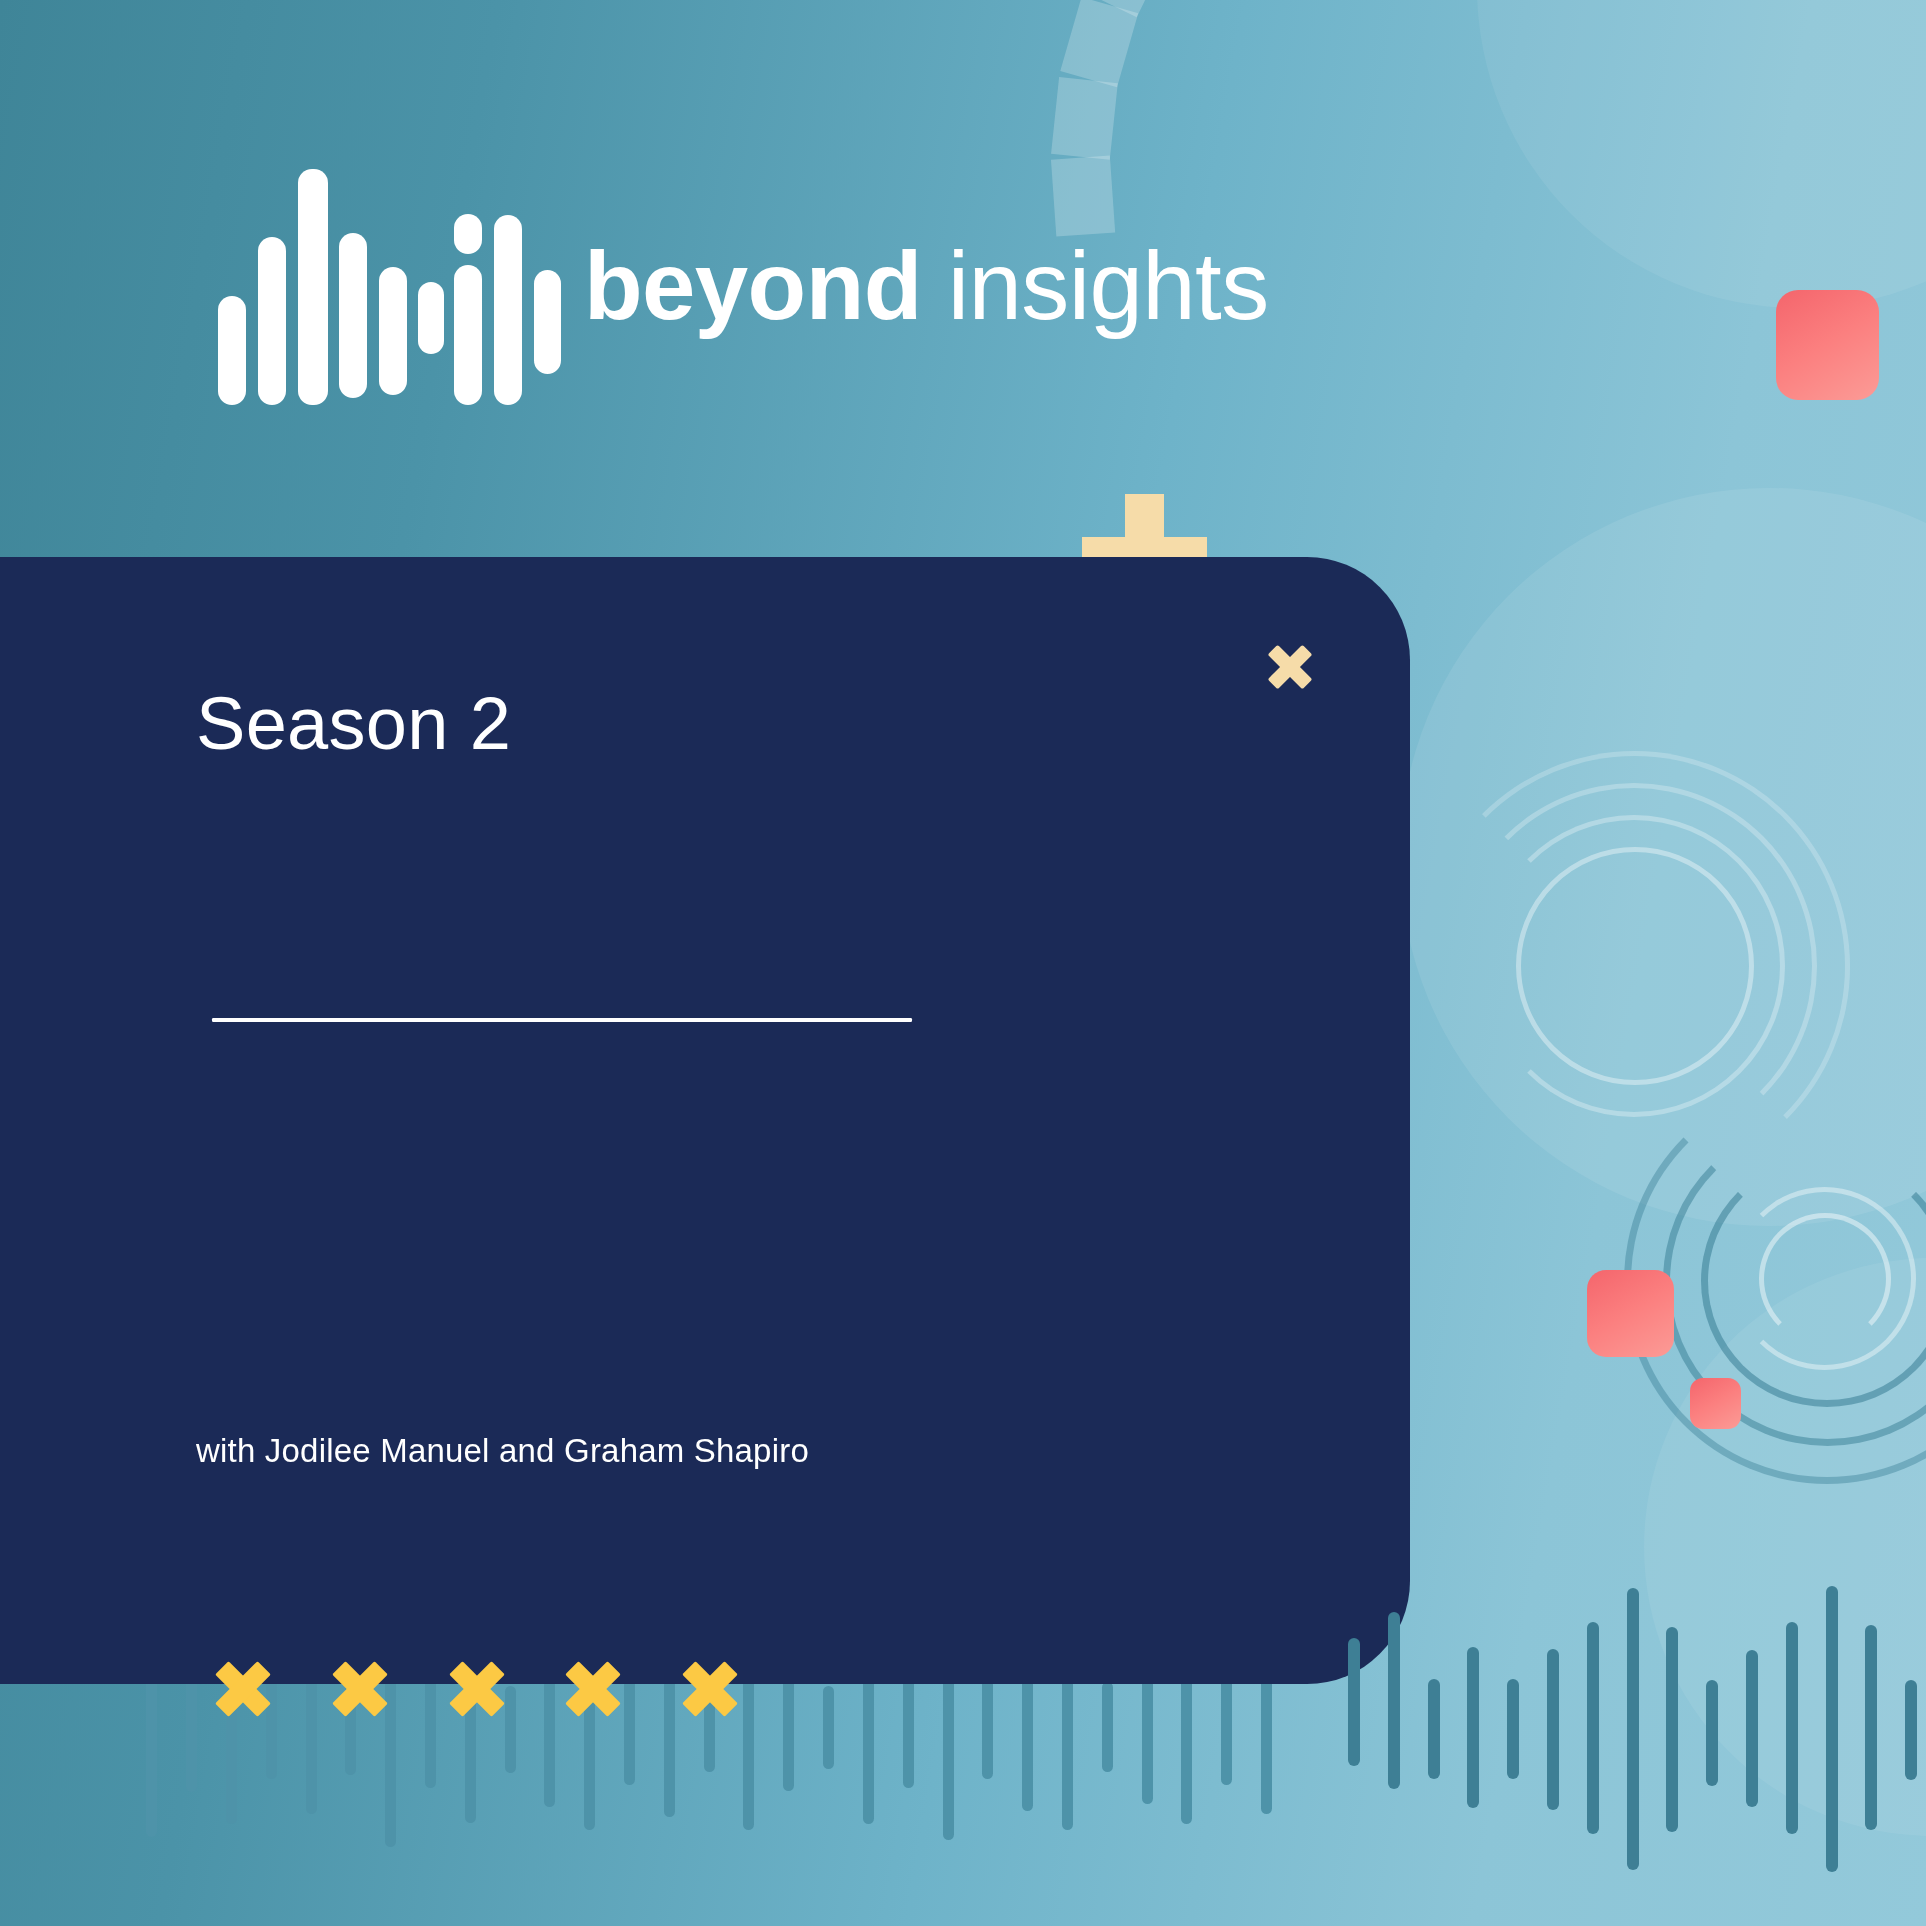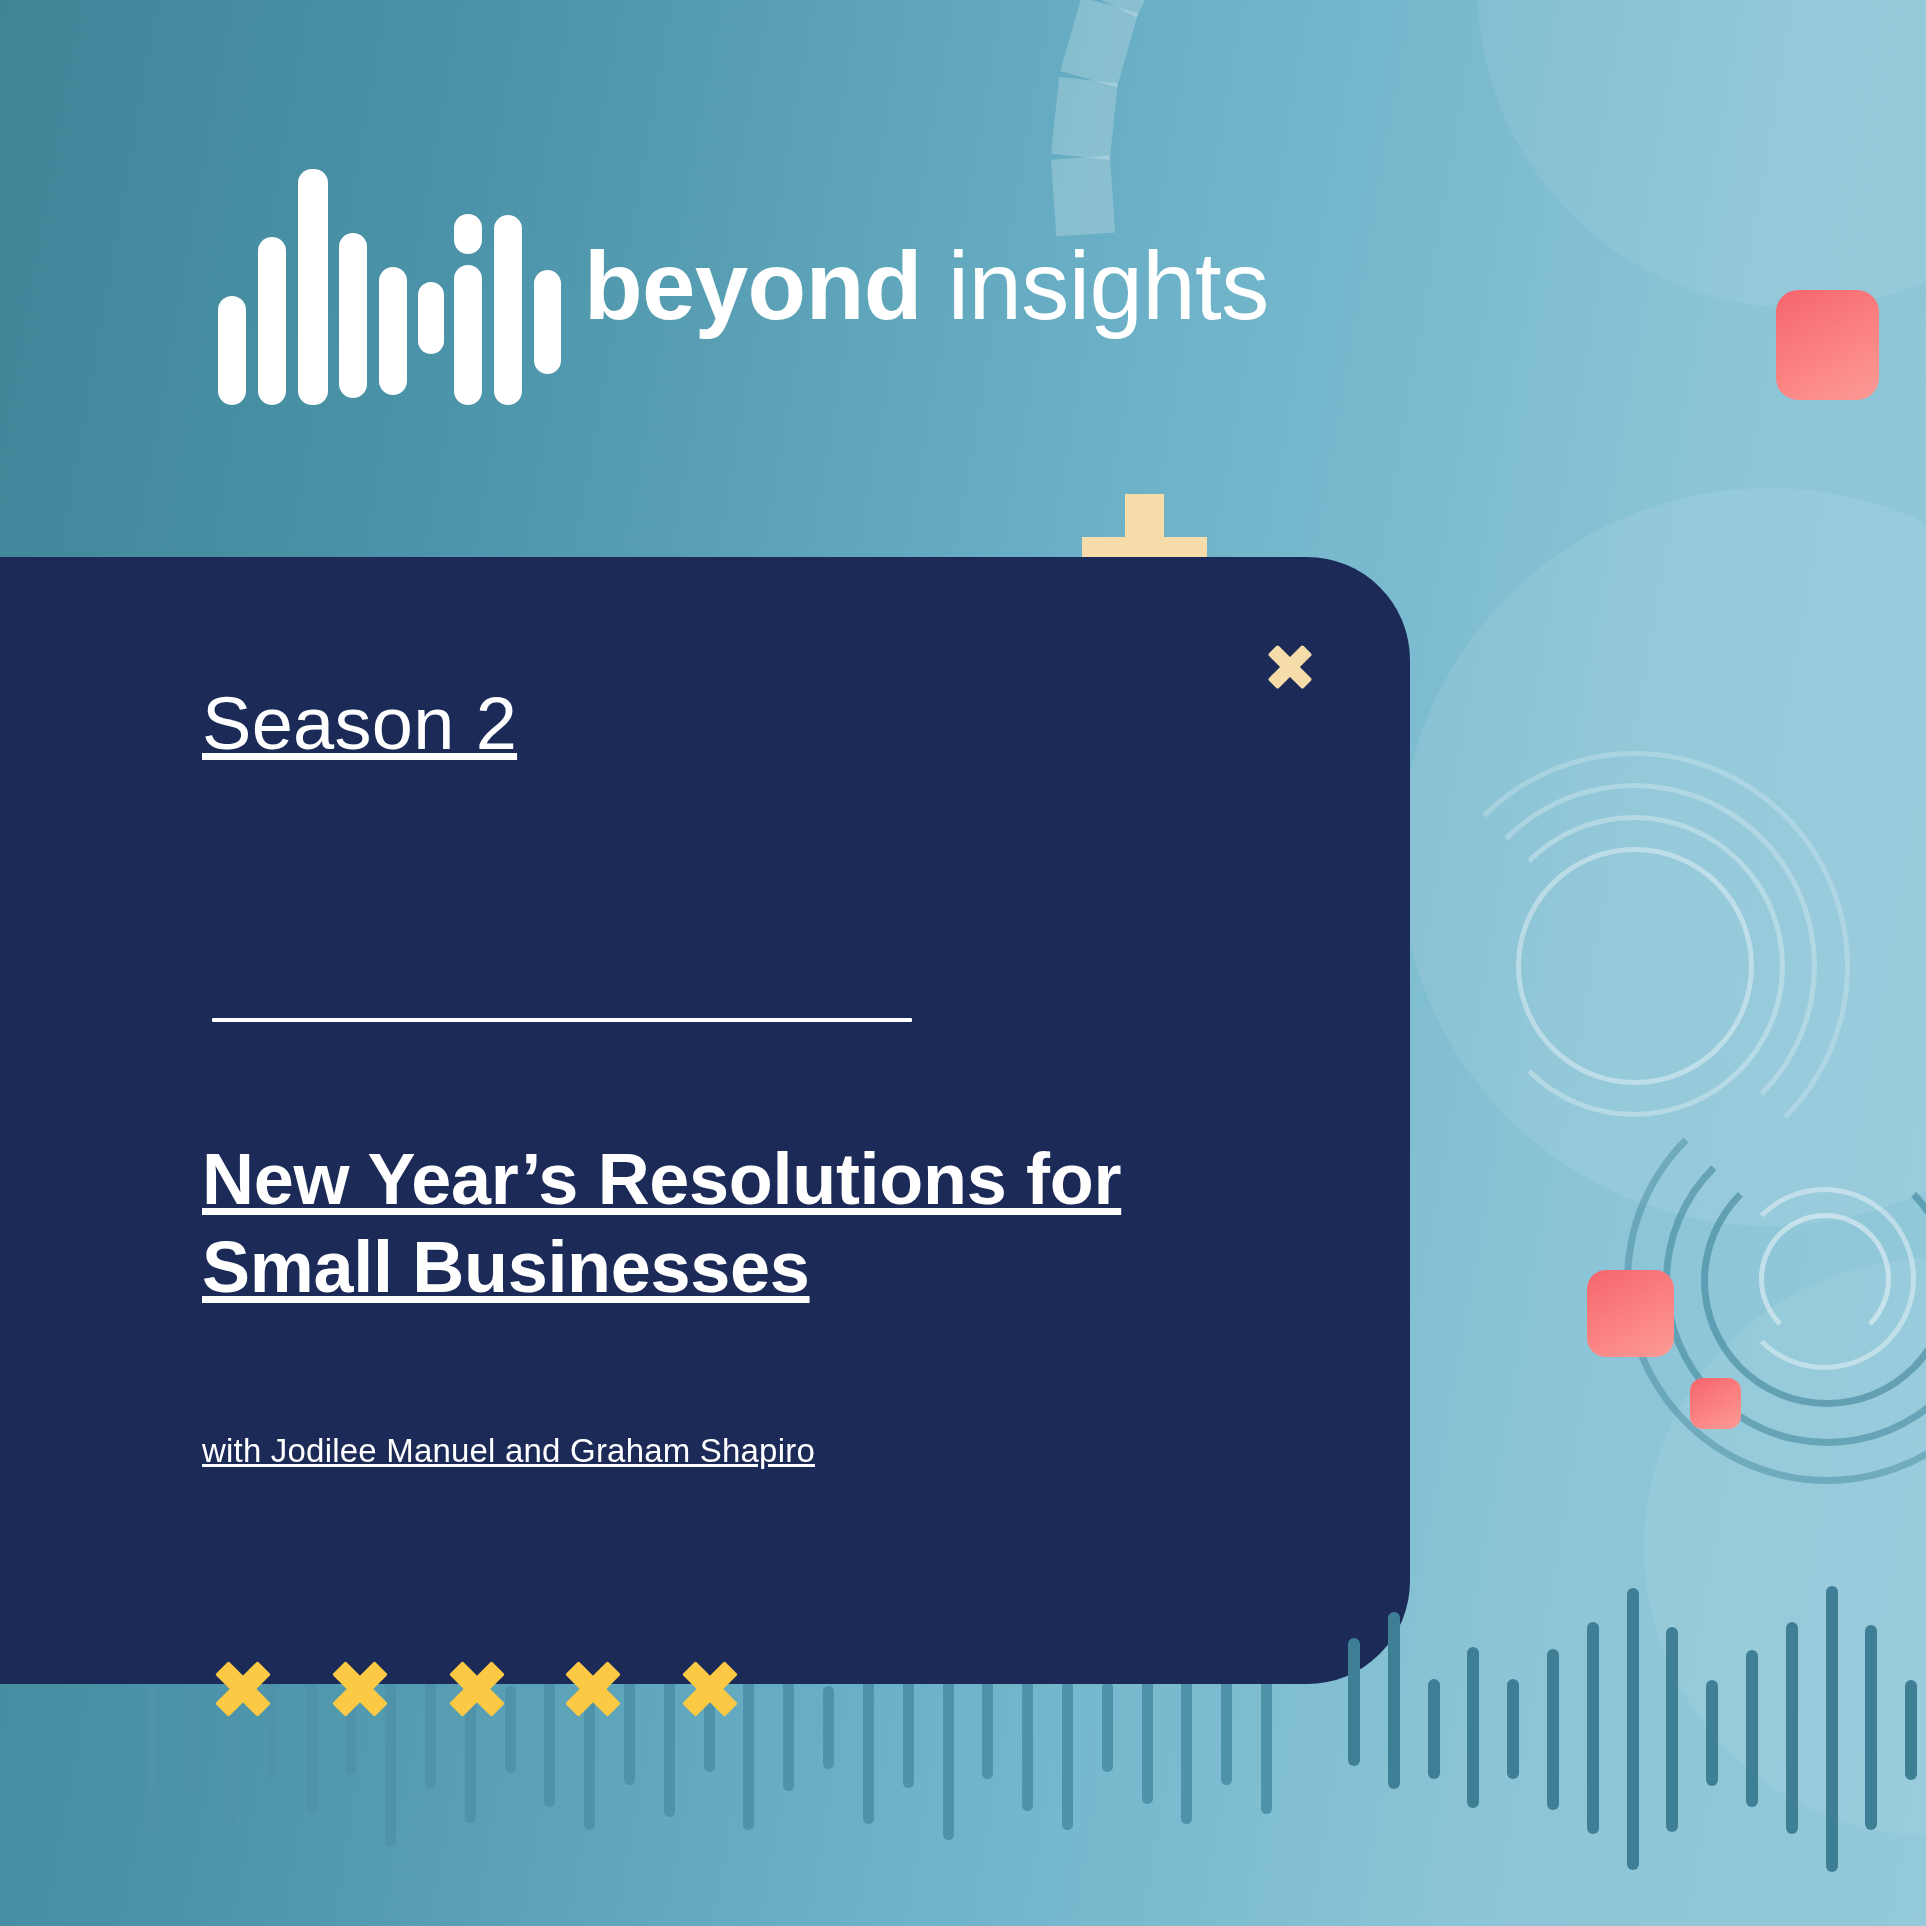--- a/index.html
+++ b/index.html
@@ -80,21 +80,21 @@
     font-size:96px;
     color:#fff;
     letter-spacing:-0.6px;
     white-space:nowrap;
     line-height:1;
   }
   #wordmark .b{font-weight:700;}
   #wordmark .i{font-weight:300;}
 
   
-  .ctext{position:absolute;z-index:9;color:#fff;left:202px;text-decoration:underline;}
+  .ctext{position:absolute;z-index:9;color:#fff;left:196px;}
   #season{top:681px;font-size:74px;font-weight:300;letter-spacing:0.3px;}
   #episode{top:770px;font-size:112px;font-weight:700;letter-spacing:-0.6px;}
   #divider{
     position:absolute;z-index:9;left:212px;top:1018px;
     width:700px;height:3.9px;background:#fff;border-radius:1.3px;
   }
   #ep-title{
     top:1136px;font-size:72px;font-weight:700;line-height:1.22;
     width:1091px;letter-spacing:-0.3px;
   }
@@ -211,24 +211,20 @@
       <i style="left:276px;top:54px; width:28px;height:190px;"></i>
       <i style="left:316px;top:109px;width:27px;height:104px;"></i>
     </div>
     <div id="wordmark">
       <span class="b">beyond</span><span>&nbsp;</span><span class="i">insights</span>
     </div>
   </div>
 
   <div class="ctext" id="season">Season 2</div>
   <div id="divider"></div>
-  <div class="ctext" id="ep-title">
-    <div>New Year’s Resolutions for</div>
-    <div>Small Businesses</div>
-  </div>
   <div class="ctext" id="hosts">with Jodilee Manuel and Graham Shapiro</div>
 
   <div class="deco" style="left:0;top:0;width:1926px;height:1926px;z-index:11;">
     <div class="xmark" style="left:212px;top:1658px;width:62px;height:62px;">
       <span style="width:60px;height:19px;background:#fcc944;"></span>
       <span style="width:60px;height:19px;background:#fcc944;"></span>
     </div>
     <div class="xmark" style="left:329px;top:1658px;width:62px;height:62px;">
       <span style="width:60px;height:19px;background:#fcc944;"></span>
       <span style="width:60px;height:19px;background:#fcc944;"></span>

